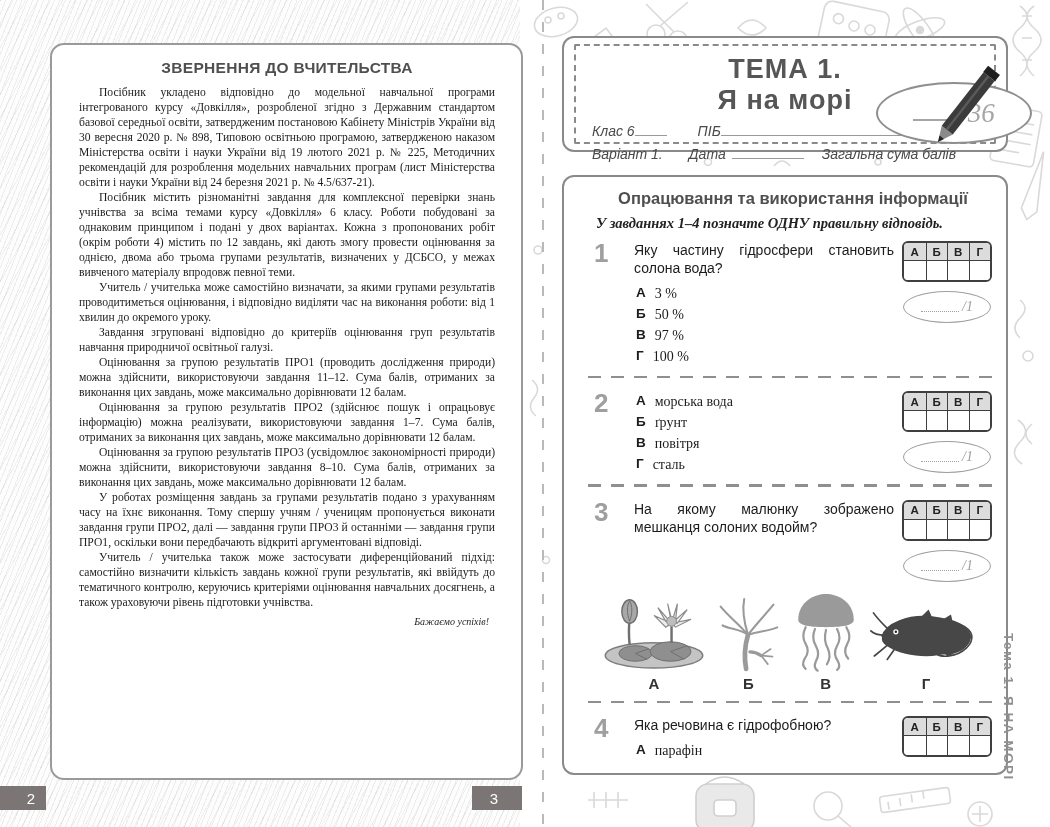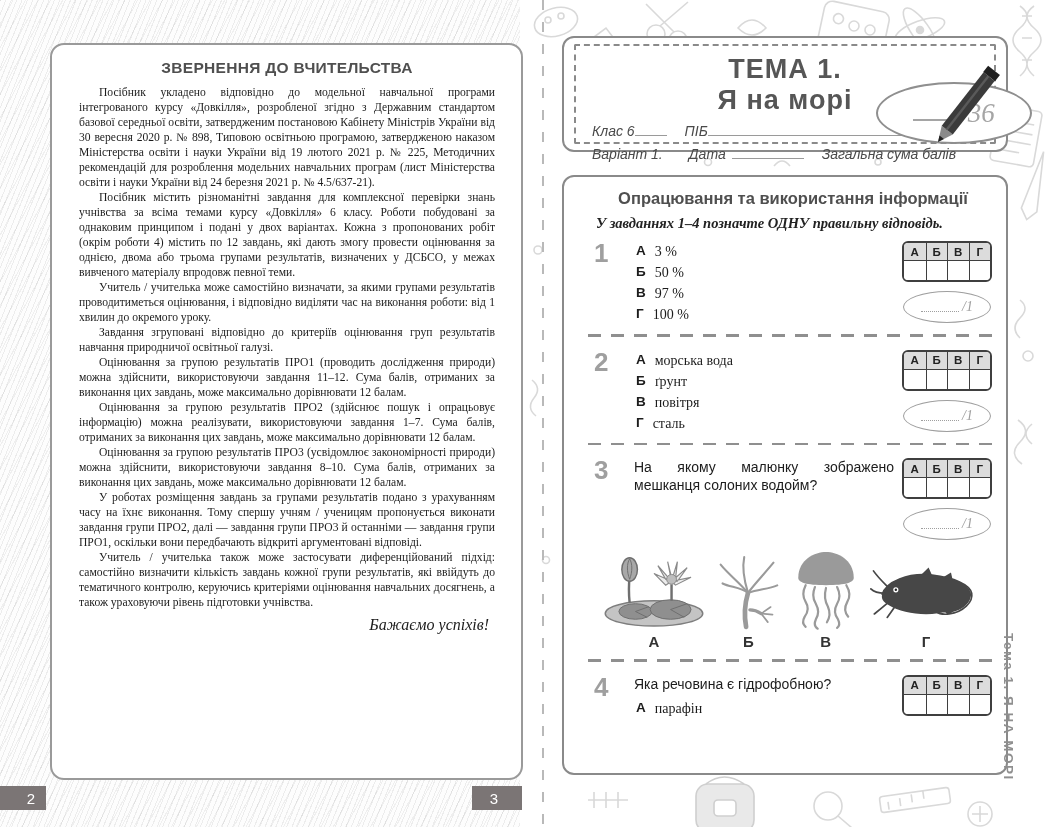--- a/index.html
+++ b/index.html
@@ -12,21 +12,21 @@
       repeating-linear-gradient(112deg, rgba(150,150,150,.16) 0 1px, transparent 1px 5px),
       repeating-linear-gradient(118deg, rgba(120,120,120,.10) 0 1px, transparent 1px 11px),
       #fdfdfd; }
   .address-box { position:absolute; left:50px; top:35px; width:473px; height:737px;
     box-sizing:border-box; background:#fff; border:2px solid #9a9a9a; border-radius:14px;
     padding:12px 26px 8px 27px; overflow:hidden;margin-top:8px; }
   .address-title { text-align:center; font-weight:bold; font-size:15.5px; color:#4f4f4f;
     letter-spacing:.3px; margin:2px 0 8px 0; }
   .para { font-family:"Liberation Serif", serif; font-size:11.6px; line-height:15px;
     color:#1c1c1c; text-align:justify; text-indent:20px; margin:0; }
-  .signoff { font-family:"Liberation Serif", serif; font-style:italic; font-size:16px;
+  .signoff { font-family:"Liberation Serif", serif; font-style:italic; font-size:10px;
     color:#1c1c1c; text-align:right; margin:6px 6px 0 0; }
 
   .badge { position:absolute; background:#7b7575; color:#fff; font-size:15px;
     display:flex; align-items:center; height:24px; box-sizing:border-box; z-index:6; }
   .badge-left { left:0; top:786px; width:46px; justify-content:flex-end; padding-right:11px; }
   .badge-right { left:472px; top:786px; width:50px; justify-content:center; padding-right:6px; }
 
   
   .page-right { position:absolute; left:528px; top:0; width:522px; height:827px; background:#fff; }
   .doodles { position:absolute; left:0; top:0; z-index:0; }
@@ -162,21 +162,21 @@
 
     <div class="bind-line"></div>
 
     <div class="header-box">
       <div class="header-dash"></div>
       <div class="htitle htitle1">ТЕМА 1.</div>
       <div class="htitle htitle2">Я на морі</div>
       <div class="meta">
         <span>Клас 6</span>
         <span class="blank" style="width:32px"></span>
-        <span style="margin-left:18px">ПІБ</span>
+        <span style="margin-left:31px">ПІБ</span>
         <span class="blank" style="flex:1; margin-right:24px"></span>
       </div>
       <div class="meta">
         <span>Варіант 1.</span>
         <span style="margin-left:26px">Дата</span>
         <span class="blank" style="width:72px; margin-left:6px"></span>
         <span style="margin-left:18px">Загальна сума балів</span>
       </div>
     </div>
 
@@ -194,20 +194,21 @@
       </g>
     </svg>
 
     <div class="qbox">
       <div class="section-title">Опрацювання та використання інформації</div>
       <div class="instruction">У завданнях 1–4 позначте ОДНУ правильну відповідь.</div>
 
       <div class="q">
         <div class="qnum">1</div>
         <div class="qmain">
+          <div class="qtext">Яку частину гідросфери становить солона вода?</div>
           <div class="opt">
               <b>А</b>
               <span>3 %</span>
             </div>
           <div class="opt">
               <b>Б</b>
               <span>50 %</span>
             </div>
           <div class="opt">
               <b>В</b>

